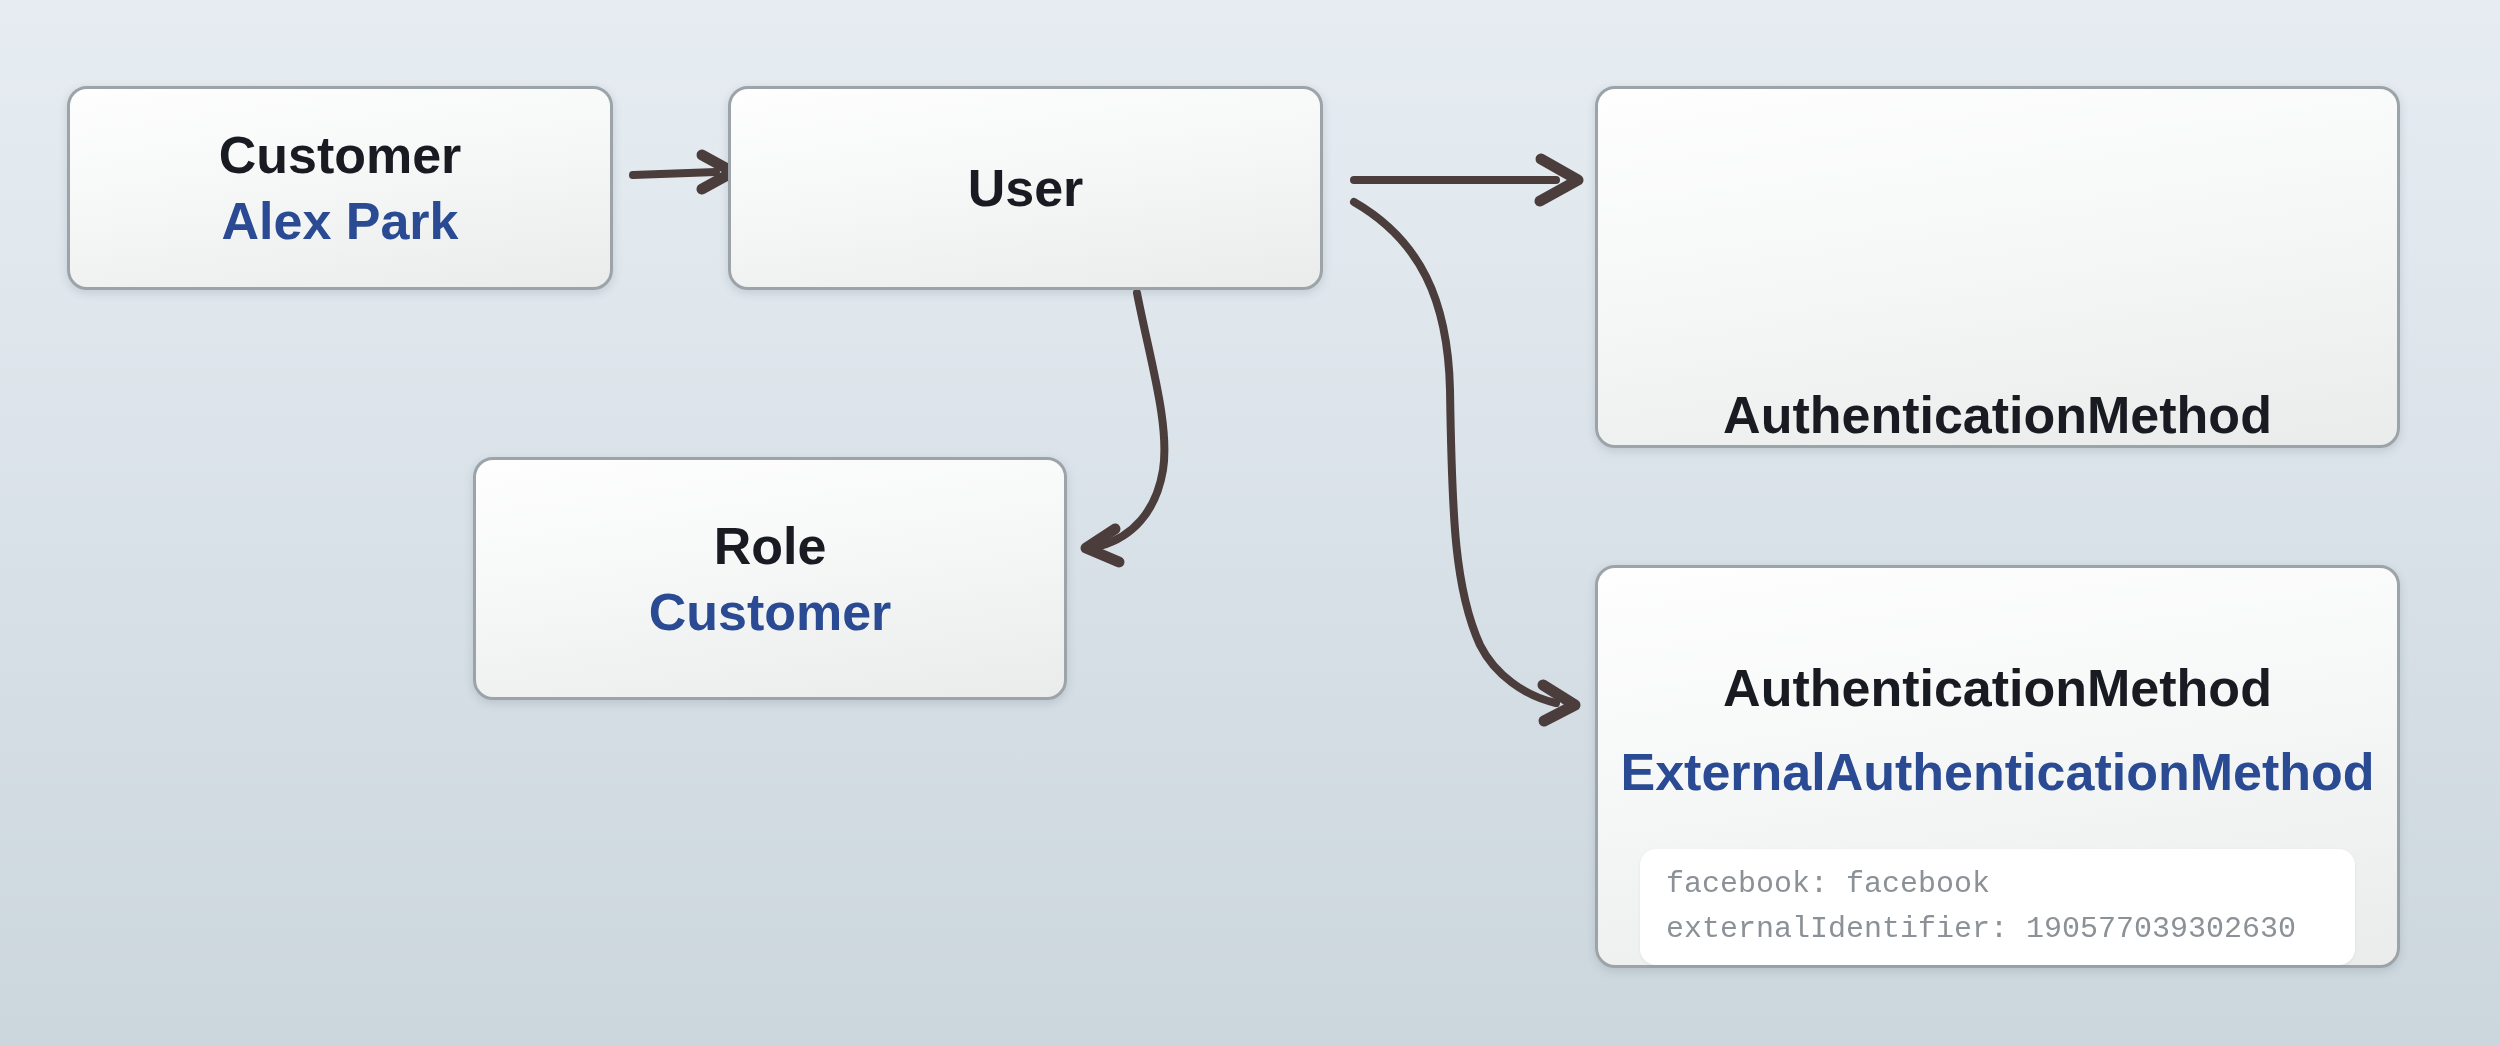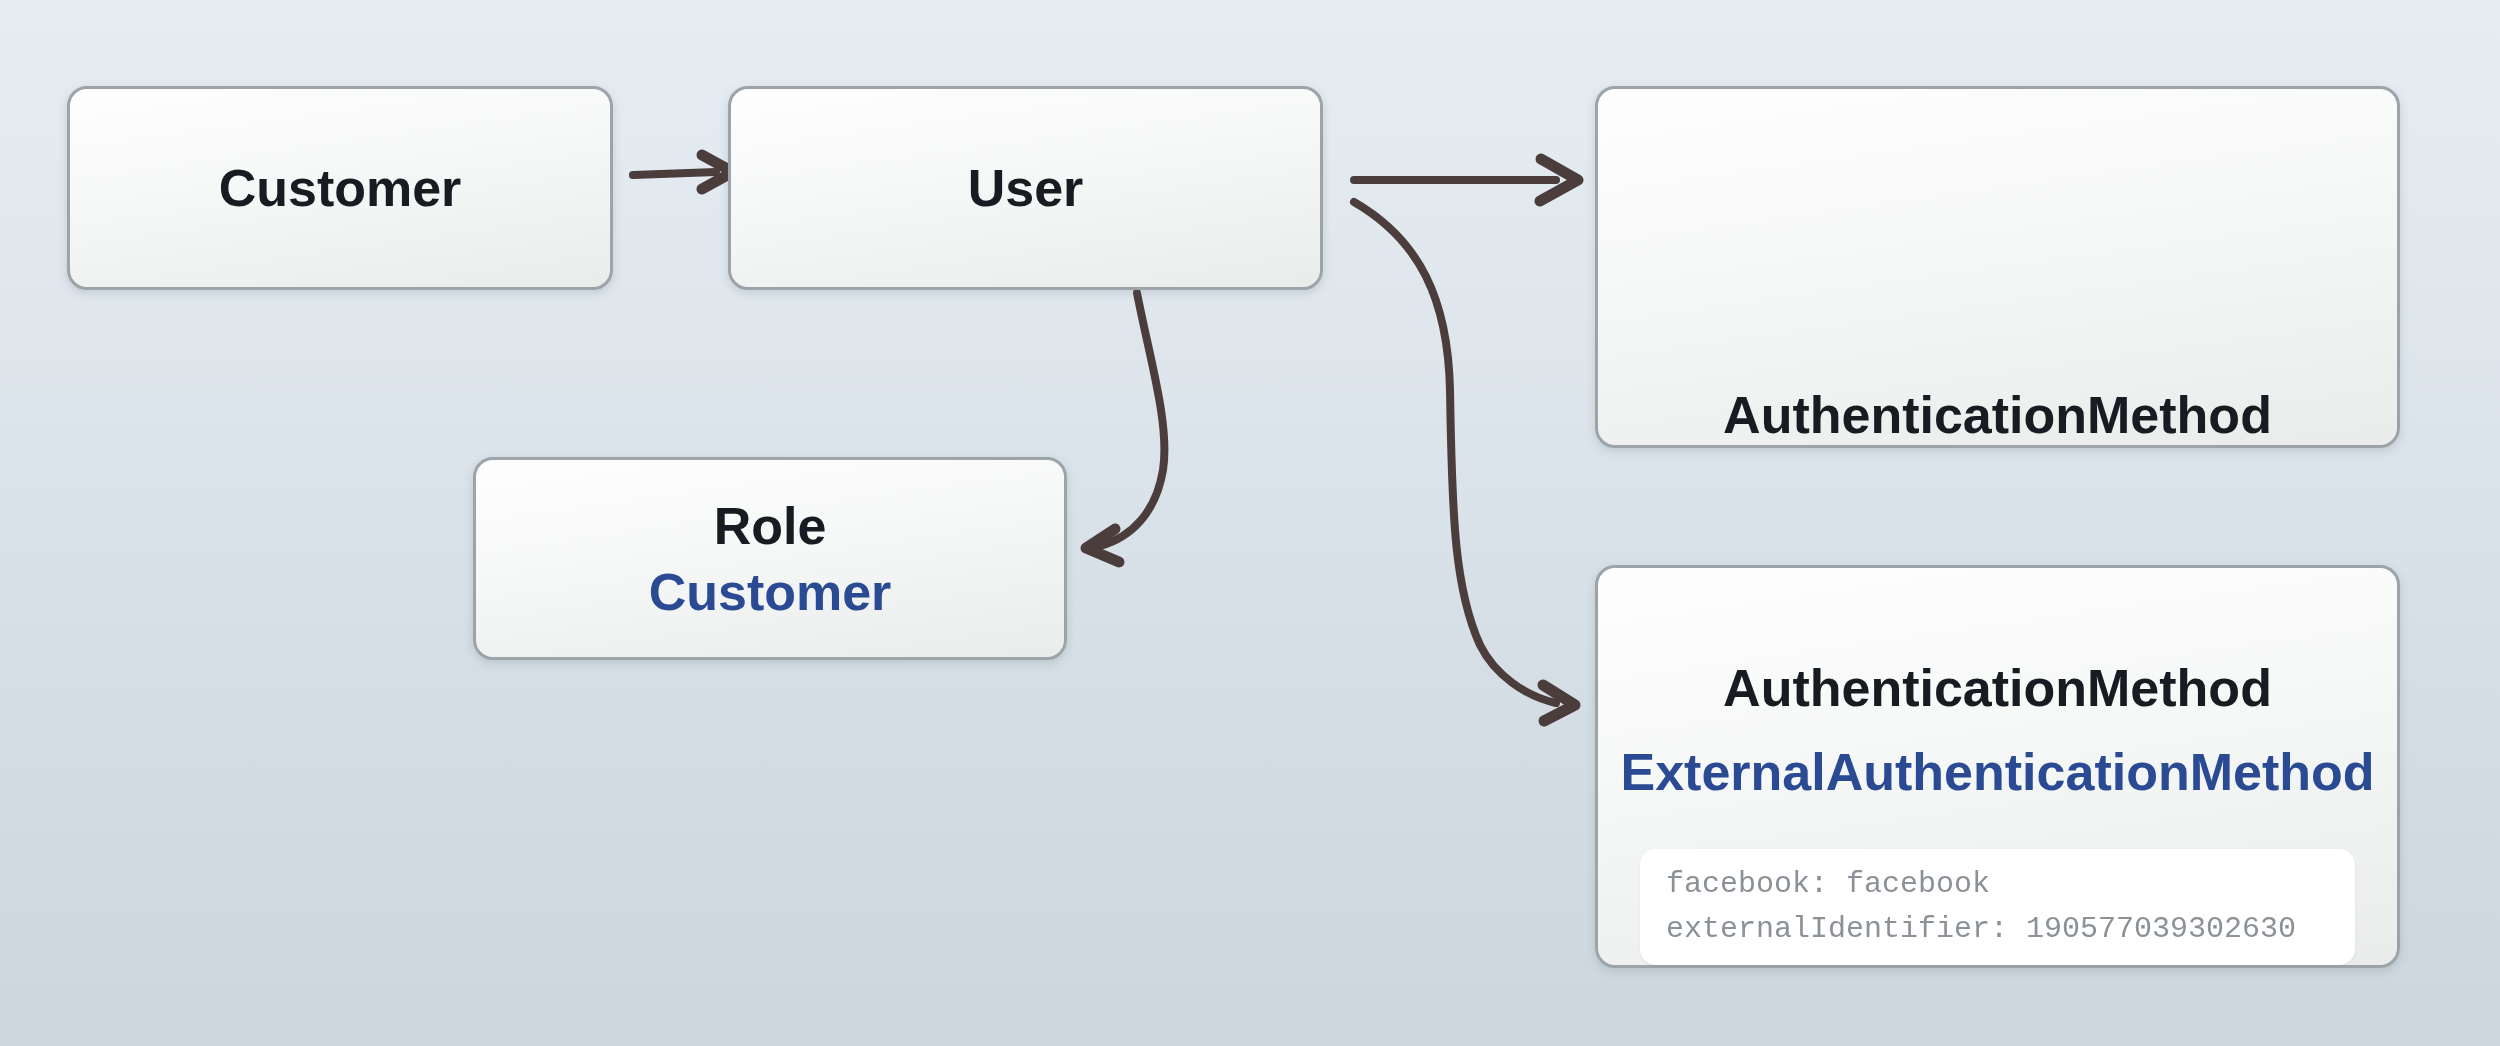--- a/index.html
+++ b/index.html
@@ -60,21 +60,21 @@
   .attr-line {
     font-family: "Liberation Mono", "DejaVu Sans Mono", monospace;
     font-size: 30px;
     line-height: 45px;
     color: #8b9197;
     white-space: nowrap;
   }
 
   #node-customer { left: 67px;   top: 86px;  width: 546px; height: 204px; }
   #node-user     { left: 728px;  top: 86px;  width: 595px; height: 204px; }
-  #node-role     { left: 473px;  top: 457px; width: 594px; height: 203px; }
+  #node-role     { left: 473px;  top: 457px; width: 594px; height: 243px; }
   #node-native   { left: 1595px; top: 86px;  width: 805px; height: 362px; }
   #node-external { left: 1595px; top: 565px; width: 805px; height: 403px; }
   #node-native .attr-panel   { margin-top: 41px; }
   #node-external .attr-panel { margin-top: 47px; }
 
   .arrows {
     position: absolute;
     left: 0; top: 0;
     width: 2500px; height: 1046px;
     pointer-events: none;
@@ -111,20 +111,21 @@
     </g>
 
     <g>
       <path class="shaft" d="M 1354 202 C 1420 240, 1448 300, 1450 390 C 1452 520, 1455 590, 1480 645 C 1495 675, 1525 696, 1556 703"></path>
       <polyline class="head" points="1543,685 1575,705 1544,721"></polyline>
     </g>
   </svg>
 
   <div class="node simple" id="node-customer">
     <div class="node-title">Customer</div>
+    <div class="node-value">Alex Park</div>
   </div>
 
   <div class="node simple" id="node-user">
     <div class="node-title">User</div>
   </div>
 
   <div class="node simple" id="node-role">
     <div class="node-title">Role</div>
     <div class="node-value">Customer</div>
   </div>

